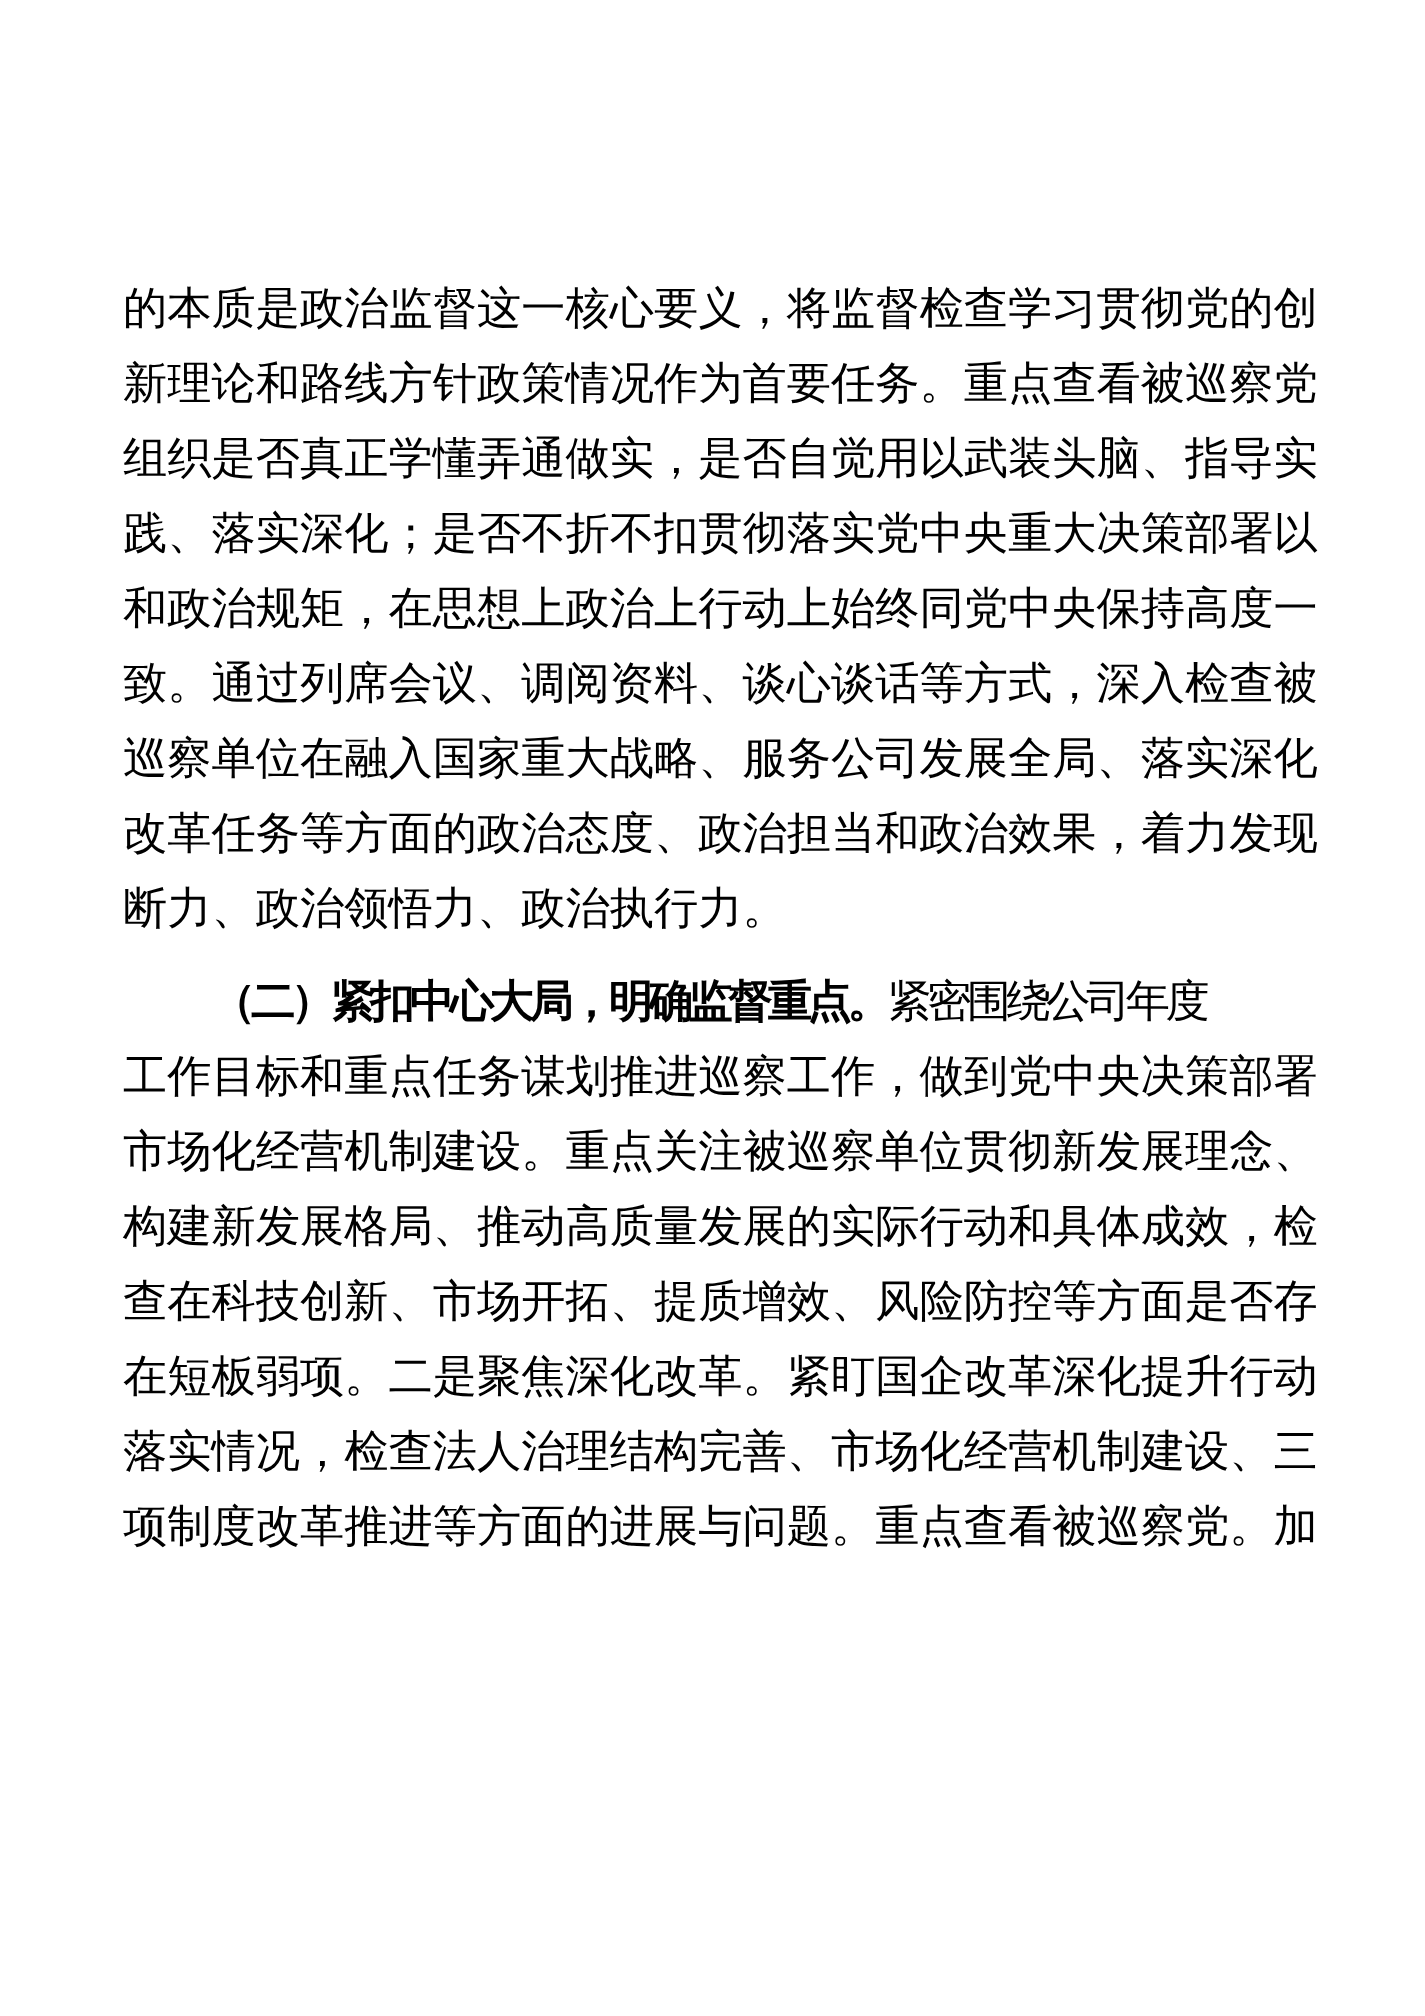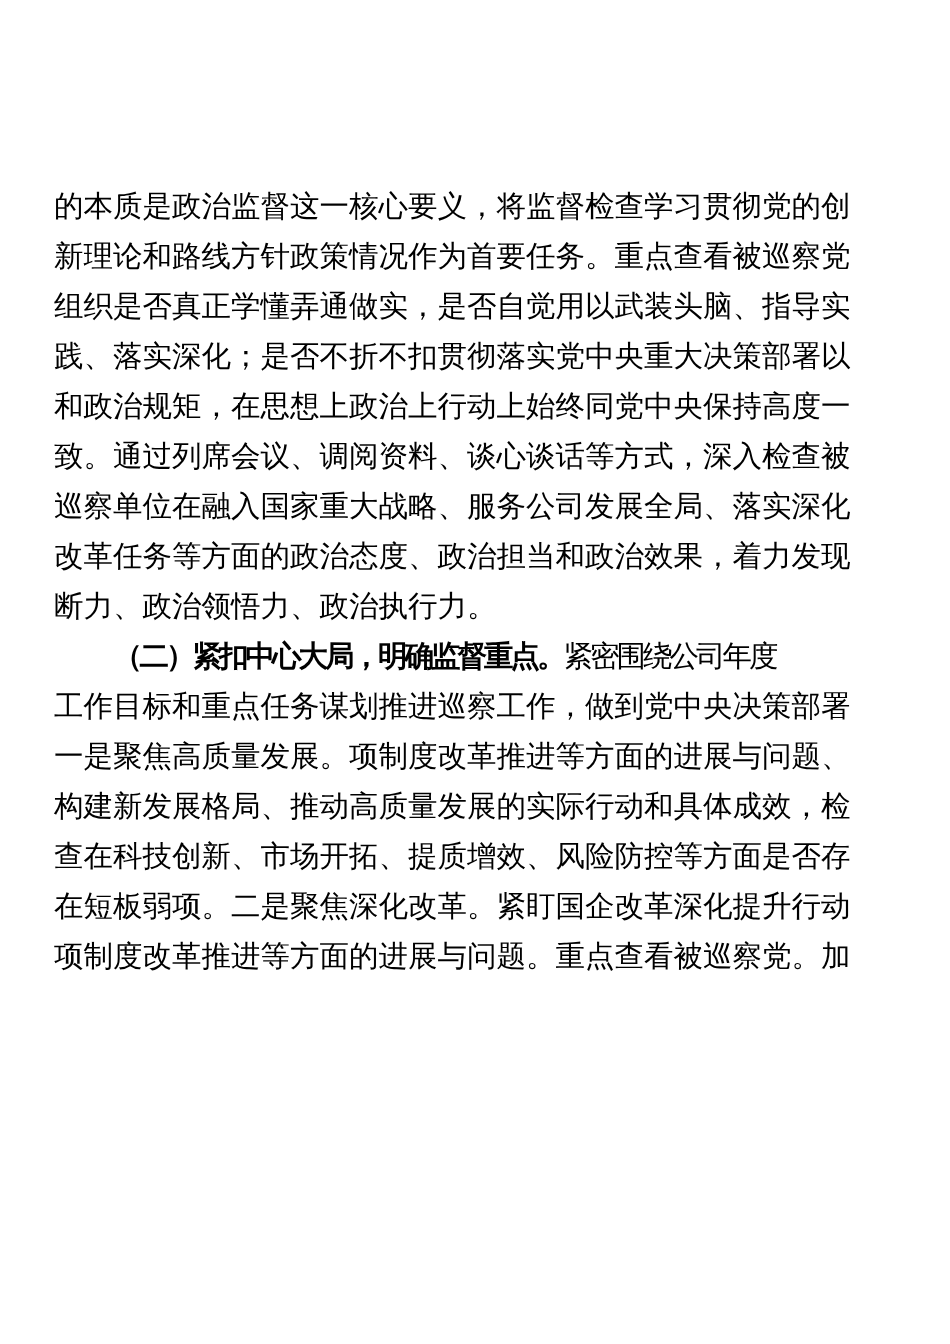--- a/index.html
+++ b/index.html
@@ -12,53 +12,55 @@
     height: 1344px;
     overflow: hidden;
     font-family: "Liberation Sans", "DejaVu Sans", sans-serif;
   }
   .page {
     position: relative;
     width: 950px;
     height: 1344px;
     background: #ffffff;
     box-sizing: border-box;
-    padding: 181px 116px 0 54px;
+    padding: 181px 116px 0 82px;
   }
   .line {
     height: 50px;
     line-height: 50px;
     font-size: 29.5px;
     color: #000000;
     white-space: nowrap;
     letter-spacing: 0;
   }
   .line .bold-run {
     font-weight: bold;
   }
   .line.indent {
     text-indent: 59px;
+    margin-top: 12px;
   }
   .line.heading-line {
     letter-spacing: -3px;
   }
 </style>
 </head>
 <body>
 
 <div class="page">
   <div class="line"><span>的本质是政治监督这一核心要义，将监督检查学习贯彻党的创</span></div>
   <div class="line"><span>新理论和路线方针政策情况作为首要任务。重点查看被巡察党</span></div>
   <div class="line"><span>组织是否真正学懂弄通做实，是否自觉用以武装头脑、指导实</span></div>
   <div class="line"><span>践、落实深化；是否不折不扣贯彻落实党中央重大决策部署以</span></div>
   <div class="line"><span>和政治规矩，在思想上政治上行动上始终同党中央保持高度一</span></div>
   <div class="line"><span>致。通过列席会议、调阅资料、谈心谈话等方式，深入检查被</span></div>
   <div class="line"><span>巡察单位在融入国家重大战略、服务公司发展全局、落实深化</span></div>
   <div class="line"><span>改革任务等方面的政治态度、政治担当和政治效果，着力发现</span></div>
   <div class="line"><span>断力、政治领悟力、政治执行力。</span></div>
   <div class="line indent heading-line"><span class="bold-run">（二）紧扣中心大局，明确监督重点。</span><span>紧密围绕公司年度</span></div>
   <div class="line"><span>工作目标和重点任务谋划推进巡察工作，做到党中央决策部署</span></div>
-  <div class="line"><span>一是聚焦高质量发展。项制度改革推进等方面的进展与问题、</span></div>
+  <div class="line"><span>市场化经营机制建设。重点关注被巡察单位贯彻新发展理念、</span></div>
   <div class="line"><span>构建新发展格局、推动高质量发展的实际行动和具体成效，检</span></div>
   <div class="line"><span>查在科技创新、市场开拓、提质增效、风险防控等方面是否存</span></div>
   <div class="line"><span>在短板弱项。二是聚焦深化改革。紧盯国企改革深化提升行动</span></div>
+  <div class="line"><span>落实情况，检查法人治理结构完善、市场化经营机制建设、三</span></div>
   <div class="line"><span>项制度改革推进等方面的进展与问题。重点查看被巡察党。加</span></div>
 </div>
 
 </body></html>

